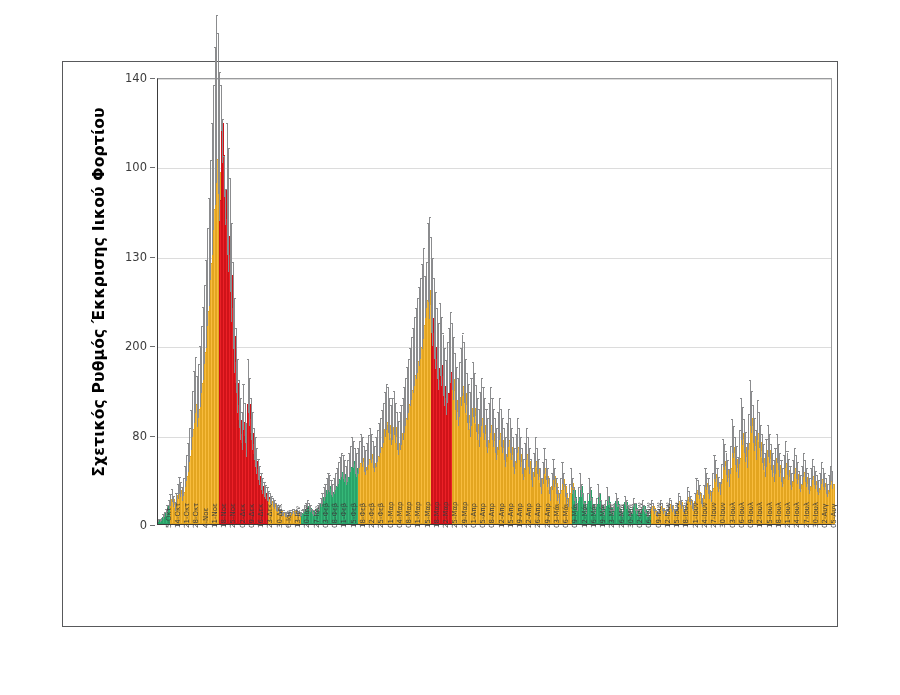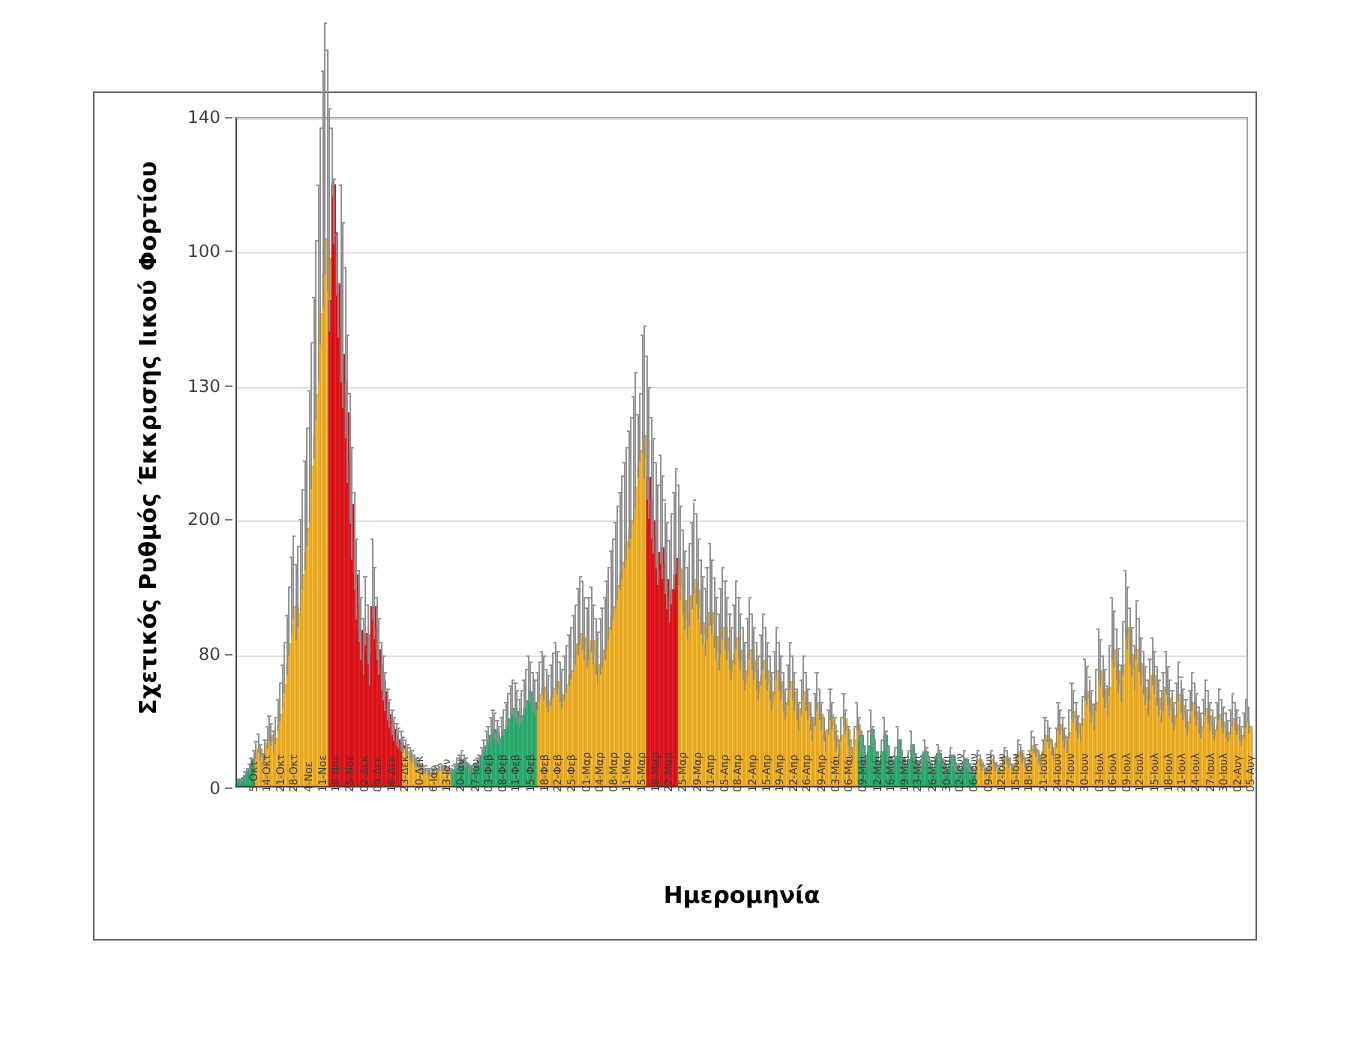--- a/index.html
+++ b/index.html
@@ -2430,15 +2430,14 @@
       <div class="x-label" style="left: 599.404px;">12-Ιουλ</div>
       <div class="x-label" style="left: 608.651px;">15-Ιουλ</div>
       <div class="x-label" style="left: 617.897px;">18-Ιουλ</div>
       <div class="x-label" style="left: 627.144px;">21-Ιουλ</div>
       <div class="x-label" style="left: 636.39px;">24-Ιουλ</div>
       <div class="x-label" style="left: 645.637px;">27-Ιουλ</div>
       <div class="x-label" style="left: 654.884px;">30-Ιουλ</div>
       <div class="x-label" style="left: 664.13px;">02-Αυγ</div>
       <div class="x-label" style="left: 673.377px;">05-Αυγ</div>
     </div>
-  <div class="x-title">Ημερομηνία</div>
 
 </div>
 
 </body></html>

